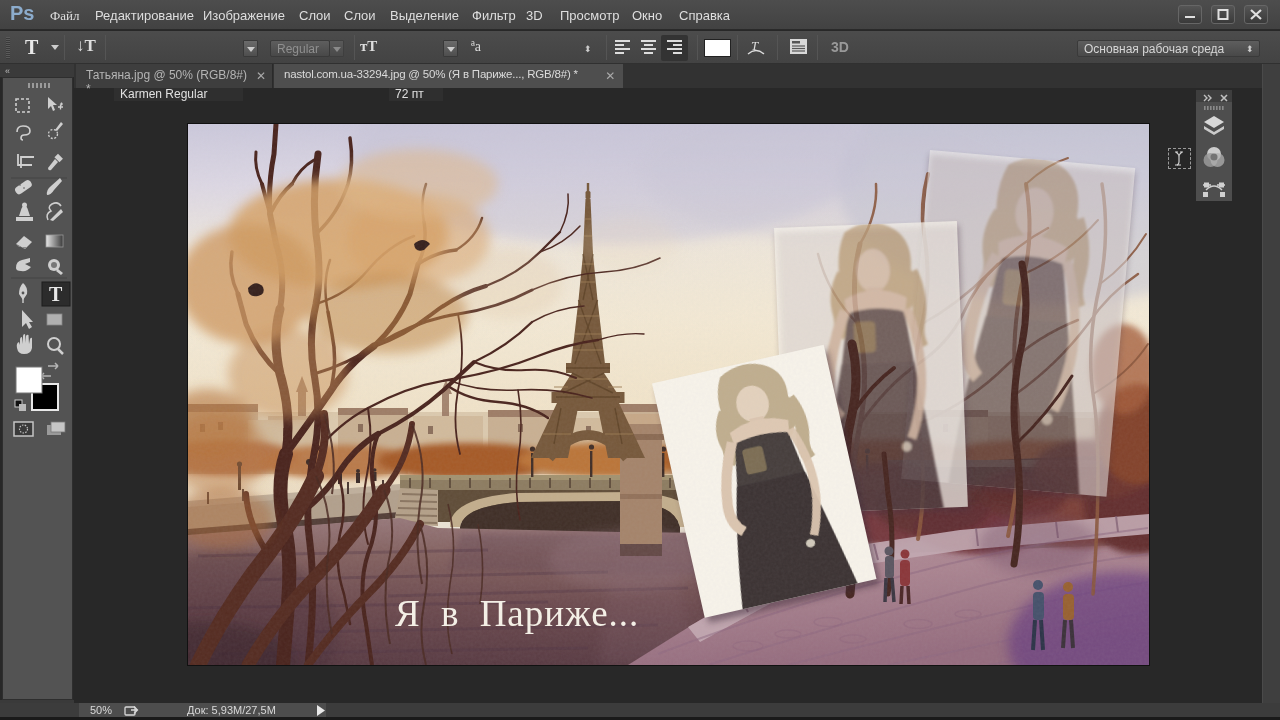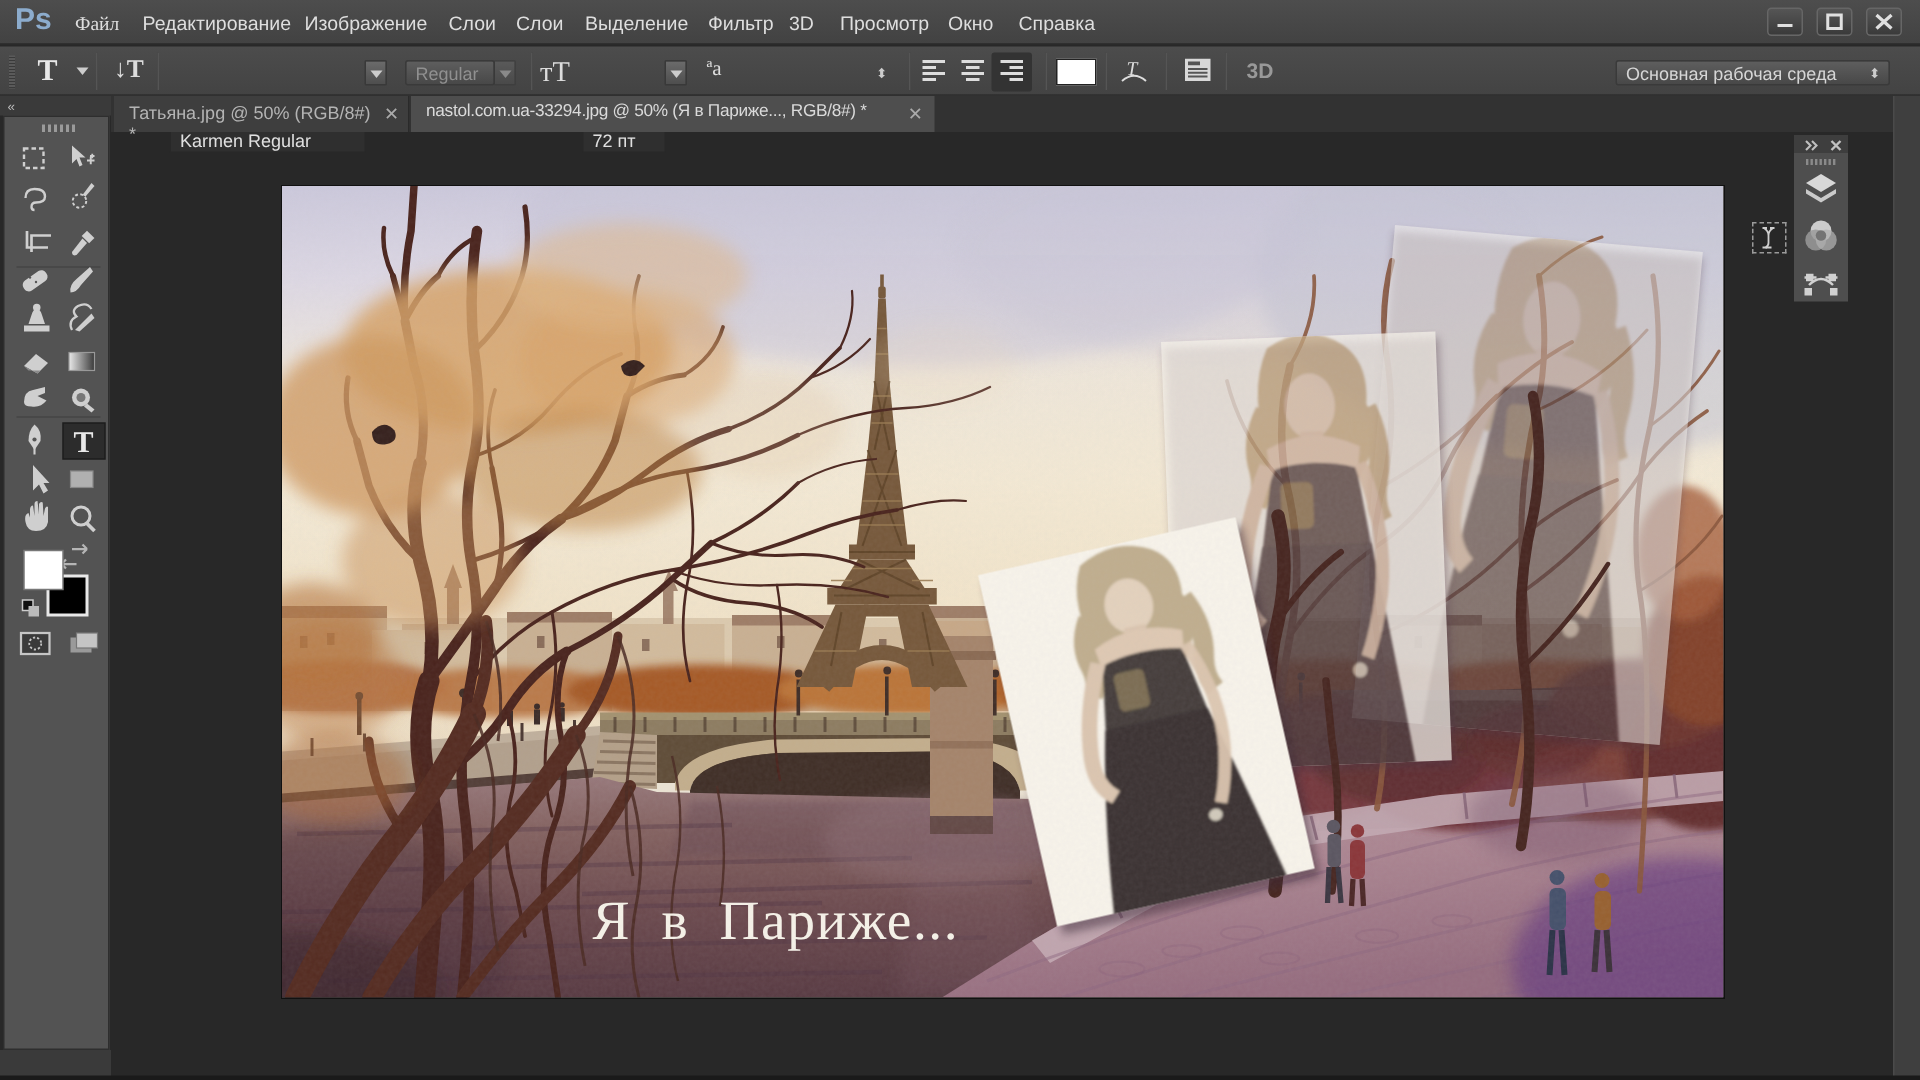--- a/index.html
+++ b/index.html
@@ -596,21 +596,21 @@
     <div style="position:absolute;left:25px;top:5px;color:#e8e8e8;font-family:'Liberation Serif',serif;font-size:20px;font-weight:bold;">T</div>
     <div style="position:absolute;left:51px;top:14px;border-left:4px solid transparent;border-right:4px solid transparent;border-top:5px solid #ccc;"></div>
     <div class="sep" style="left:64px;"></div>
     <div style="position:absolute;left:76px;top:5px;color:#ddd;font-family:'Liberation Serif',serif;font-size:17px;font-weight:bold;">↓T</div>
     <div class="sep" style="left:105px;"></div>
     <div class="darkfield" style="left:113px; width:131px;">Karmen Regular</div>
     <div class="dropbtn" style="left:243px;"></div>
     <div class="litefield" style="left:270px;width:60px;color:#909090;">Regular</div>
     <div class="dropbtn" style="left:329px;opacity:0.5;"></div>
     <div class="sep" style="left:354px;"></div>
-    <div style="position:absolute;left:360px;top:7px;color:#ddd;font-family:'Liberation Serif',serif;font-size:19px;font-weight:normal;">тT</div>
+    <div style="position:absolute;left:360px;top:7px;color:#ddd;font-family:'Liberation Serif',serif;font-size:15px;font-weight:bold;">тT</div>
     <div class="darkfield" style="left:388px;width:56px;">72 пт</div>
     <div class="dropbtn" style="left:443px;"></div>
     <div style="position:absolute;left:471px;top:8px;color:#ddd;font-family:'Liberation Serif',serif;font-size:14px;">ªa</div>
     <div class="litefield" style="left:476px;width:97px;margin-top:27px;">Резкое</div>
     <div style="position:absolute;left:584px;top:13px;color:#ccc;font-size:9px;">⬍</div>
     <div class="sep" style="left:606px;"></div>
     <div class="tool" style="left:614px;top:8px;"><svg width="17" height="17">
           <g stroke="#ddd" stroke-width="2">
             <path d="M1 2h15M1 6h9M1 10h15M1 14h9"></path>
           </g>
@@ -813,14 +813,27 @@
   </div>
   <div id="rstrip"></div>
   <div style="position:absolute;left:1168px;top:148px;width:23px;height:21px;border:1px dashed #9a9a9a;background:rgba(40,40,40,0.3);">
     <svg width="21" height="19">
         <path d="M7 3 Q10 5 10 8 L10 13 Q10 15 8 16 M13 3 Q10 5 10 8 M12 16 L8 16" stroke="#cfcfcf" stroke-width="1.2" fill="none"></path>
         <path d="M6 3 h3 M11 3 h3 M6 16 h3" stroke="#cfcfcf" stroke-width="1.2"></path>
       </svg>
   </div>
 
   <div id="leftbottom"></div>
+  <div id="statusrow">
+    <div id="statusbar">
+      <span style="position:absolute;left:11px;top:1px;">50%</span>
+      <svg style="position:absolute;left:45px;top:1px;" width="16" height="12">
+          <rect x="1" y="3" width="10" height="8" rx="1" fill="none" stroke="#d8d8d8" stroke-width="1.3"></rect>
+          <path d="M7 6 L13 6 M10 2.5 L13.5 6 L10 9.5" stroke="#d8d8d8" stroke-width="1.3" fill="none"></path>
+        </svg>
+      <span style="position:absolute;left:108px;top:1px;">Док: 5,93М/27,5М</span>
+      <svg style="position:absolute;left:236px;top:2px;" width="12" height="11">
+          <polygon points="2,0 10,5.5 2,11" fill="#e8e8e8"></polygon>
+        </svg>
+    </div>
+  </div>
   <div id="blackbottom"></div>
 </div>
 
 </body></html>

